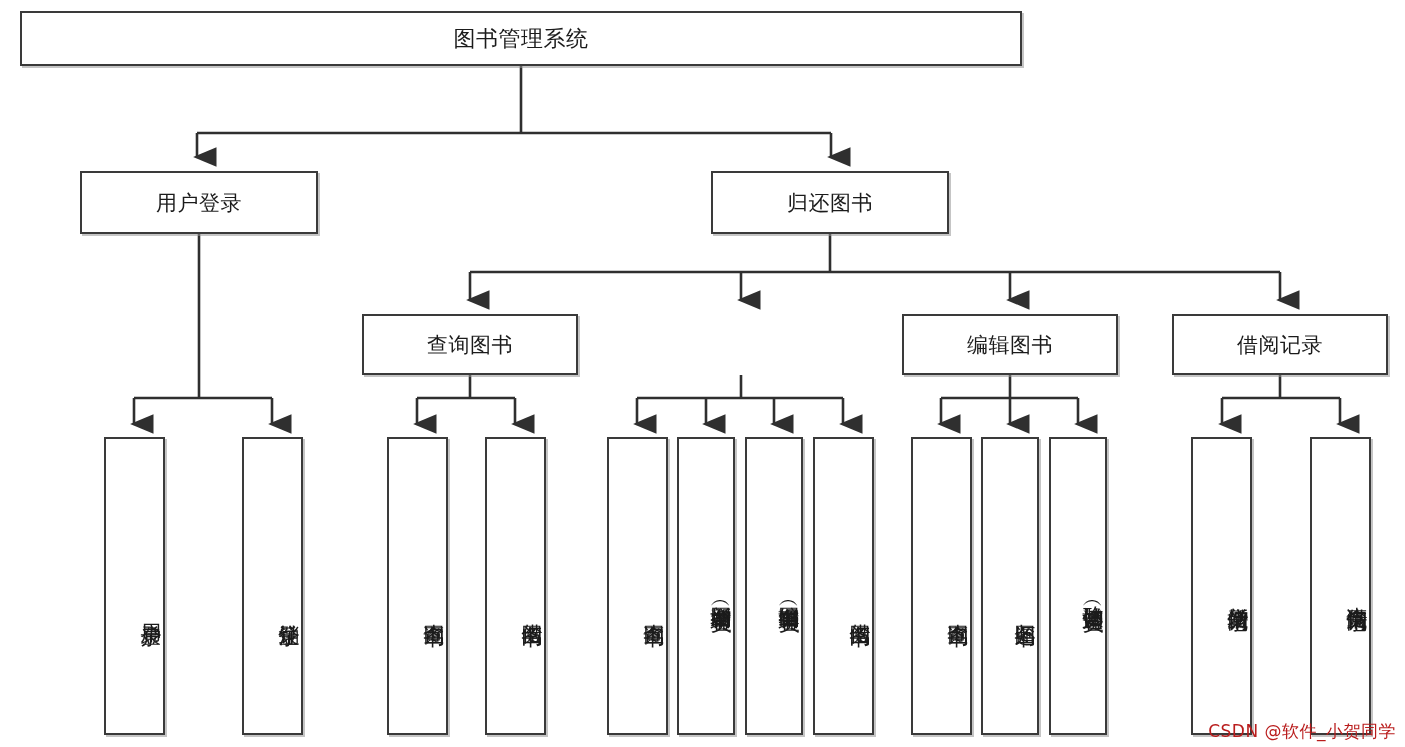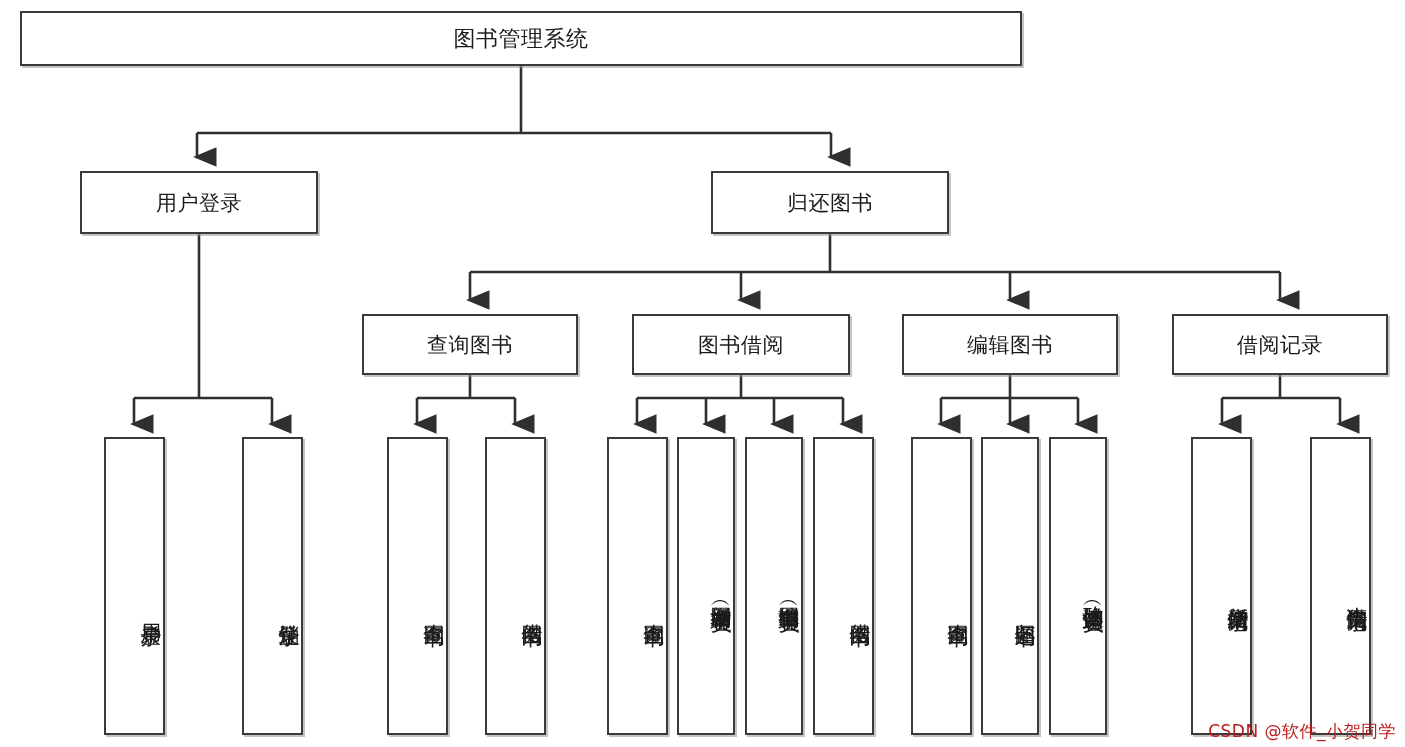--- a/index.html
+++ b/index.html
@@ -129,23 +129,20 @@
   <div class="node horiz" style="left:80px; top:171px; width:238px; height:63px;">
     <span>用户登录</span>
   </div>
   <div class="node horiz" style="left:711px; top:171px; width:238px; height:63px;">
     <span>归还图书</span>
   </div>
 
   <div class="node horiz" style="left:362px; top:314px; width:216px; height:61px;">
     <span>查询图书</span>
   </div>
-  <div class="node horiz" style="left:632px; top:314px; width:218px; height:61px;">
-    <span>图书借阅</span>
-  </div>
   <div class="node horiz" style="left:902px; top:314px; width:216px; height:61px;">
     <span>编辑图书</span>
   </div>
   <div class="node horiz" style="left:1172px; top:314px; width:216px; height:61px;">
     <span>借阅记录</span>
   </div>
 
   <div class="node vert" style="left:104px; top:437px; width:61px; height:298px;">
     <span>用户登录</span>
   </div>

